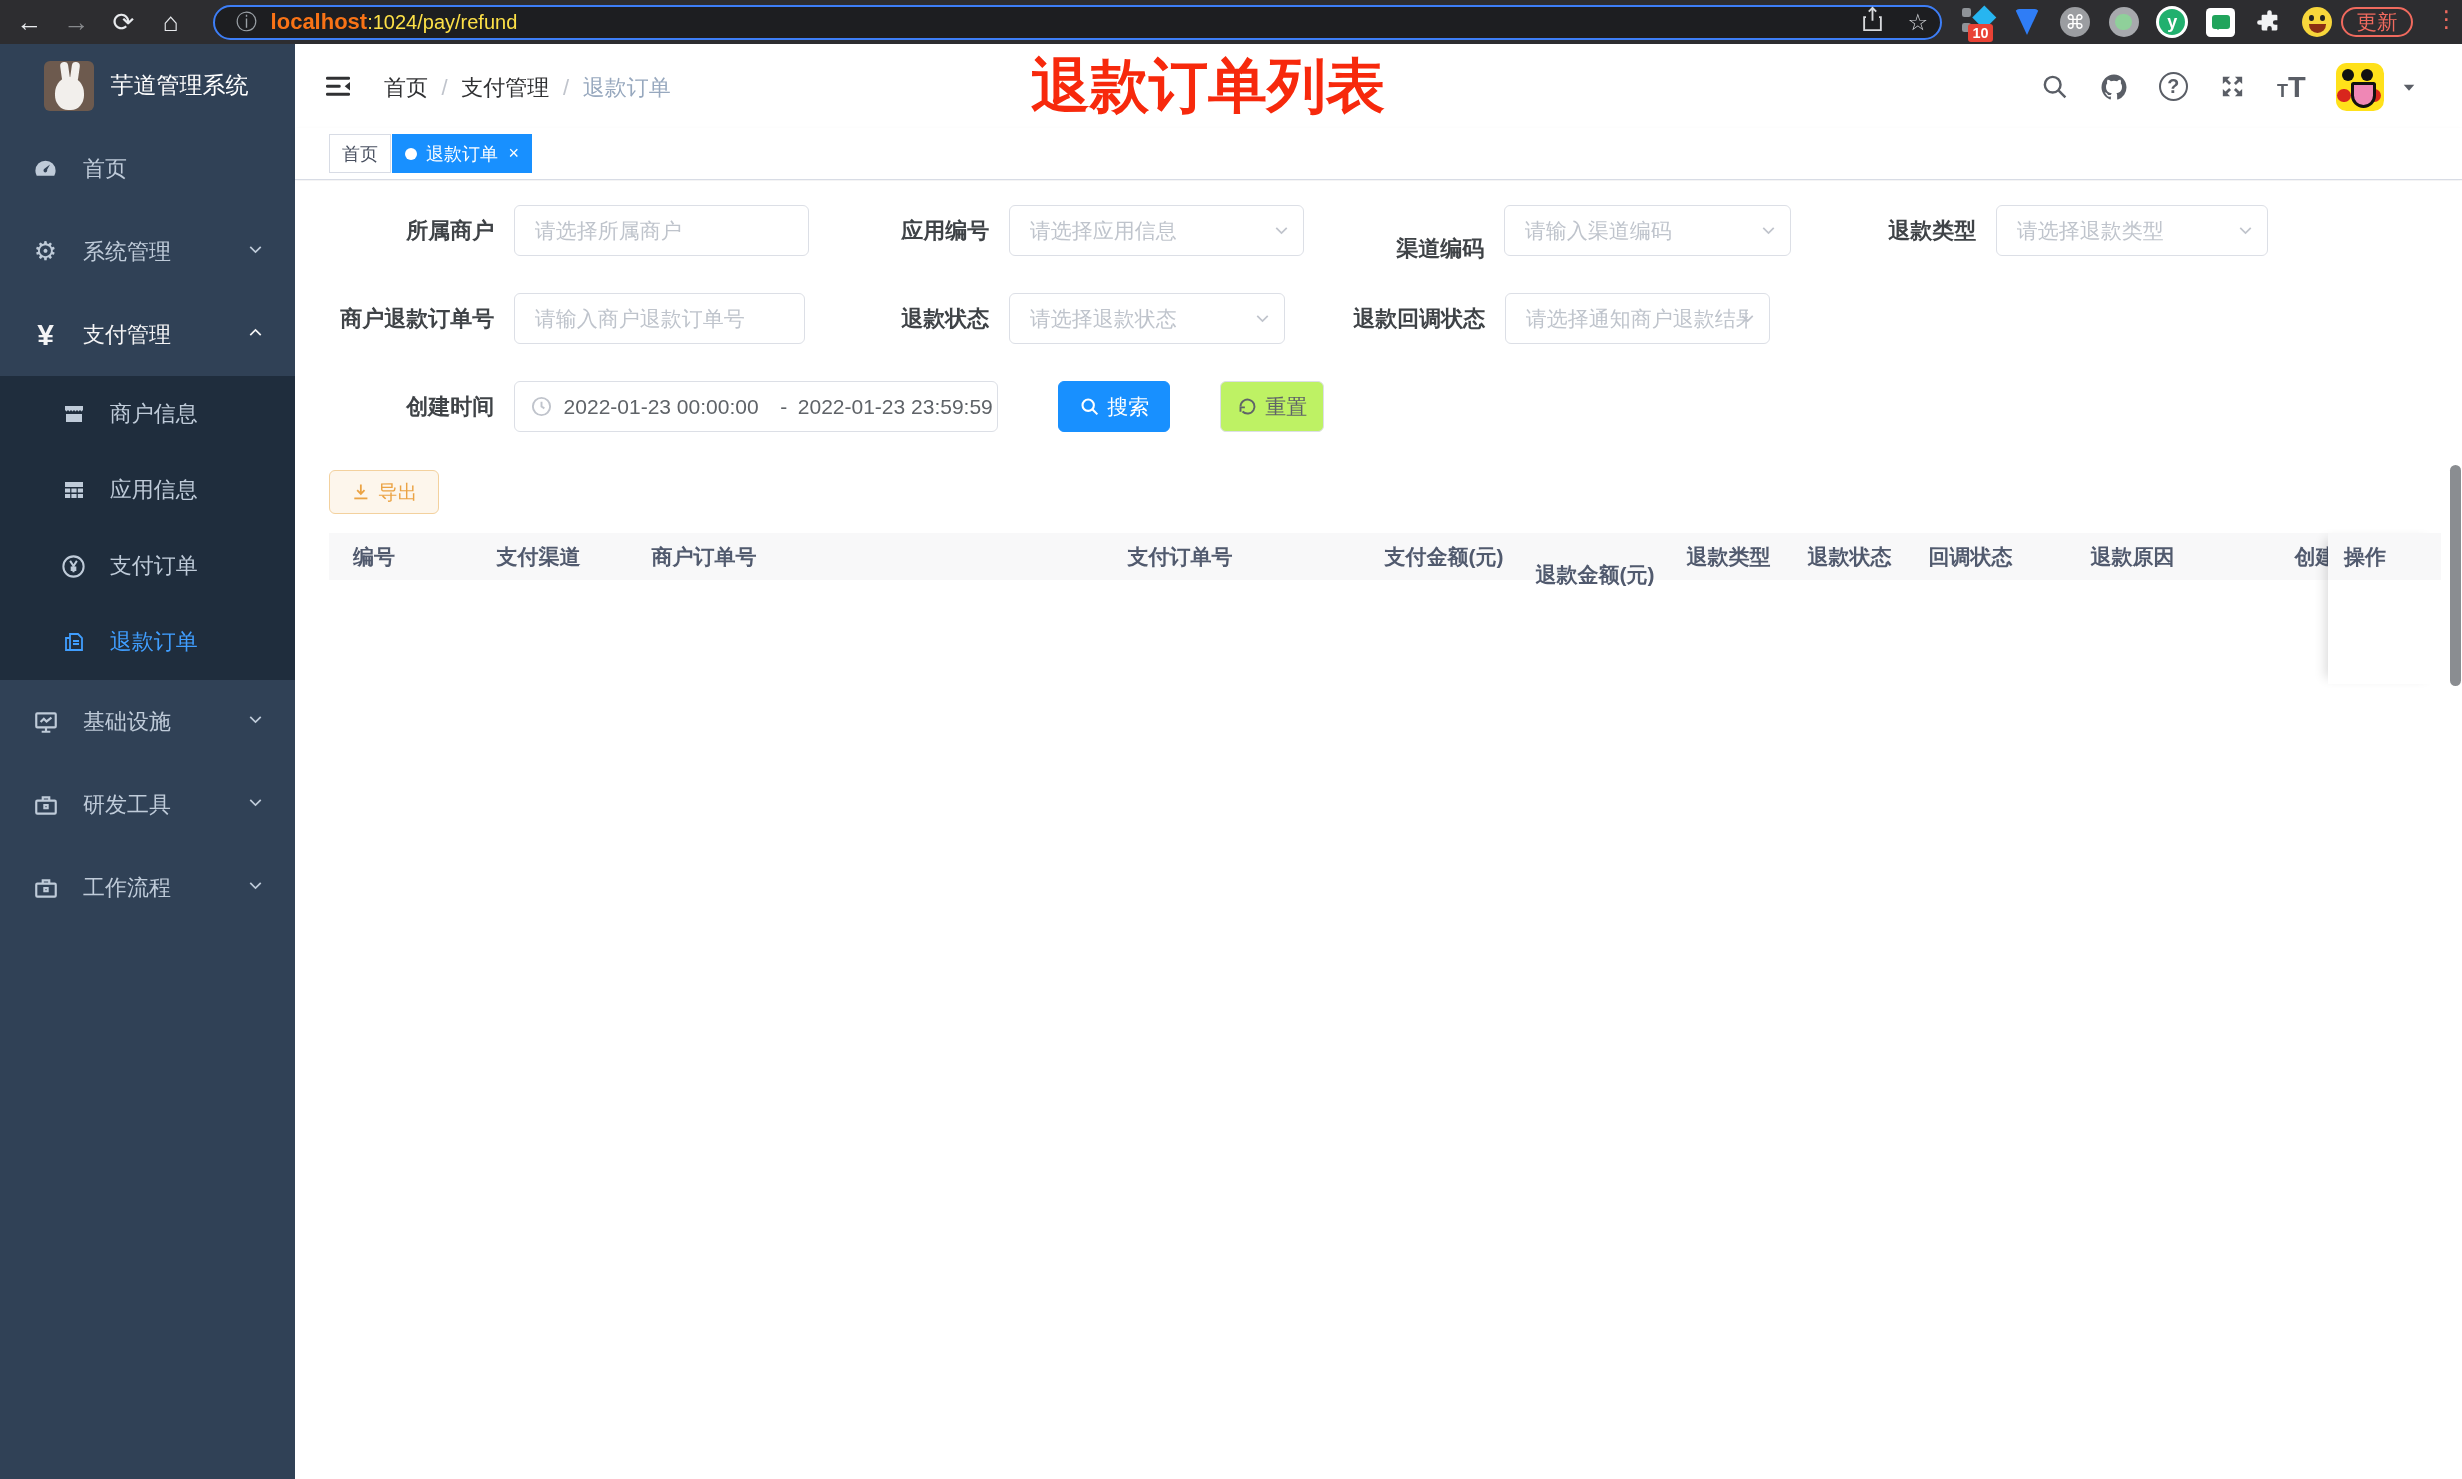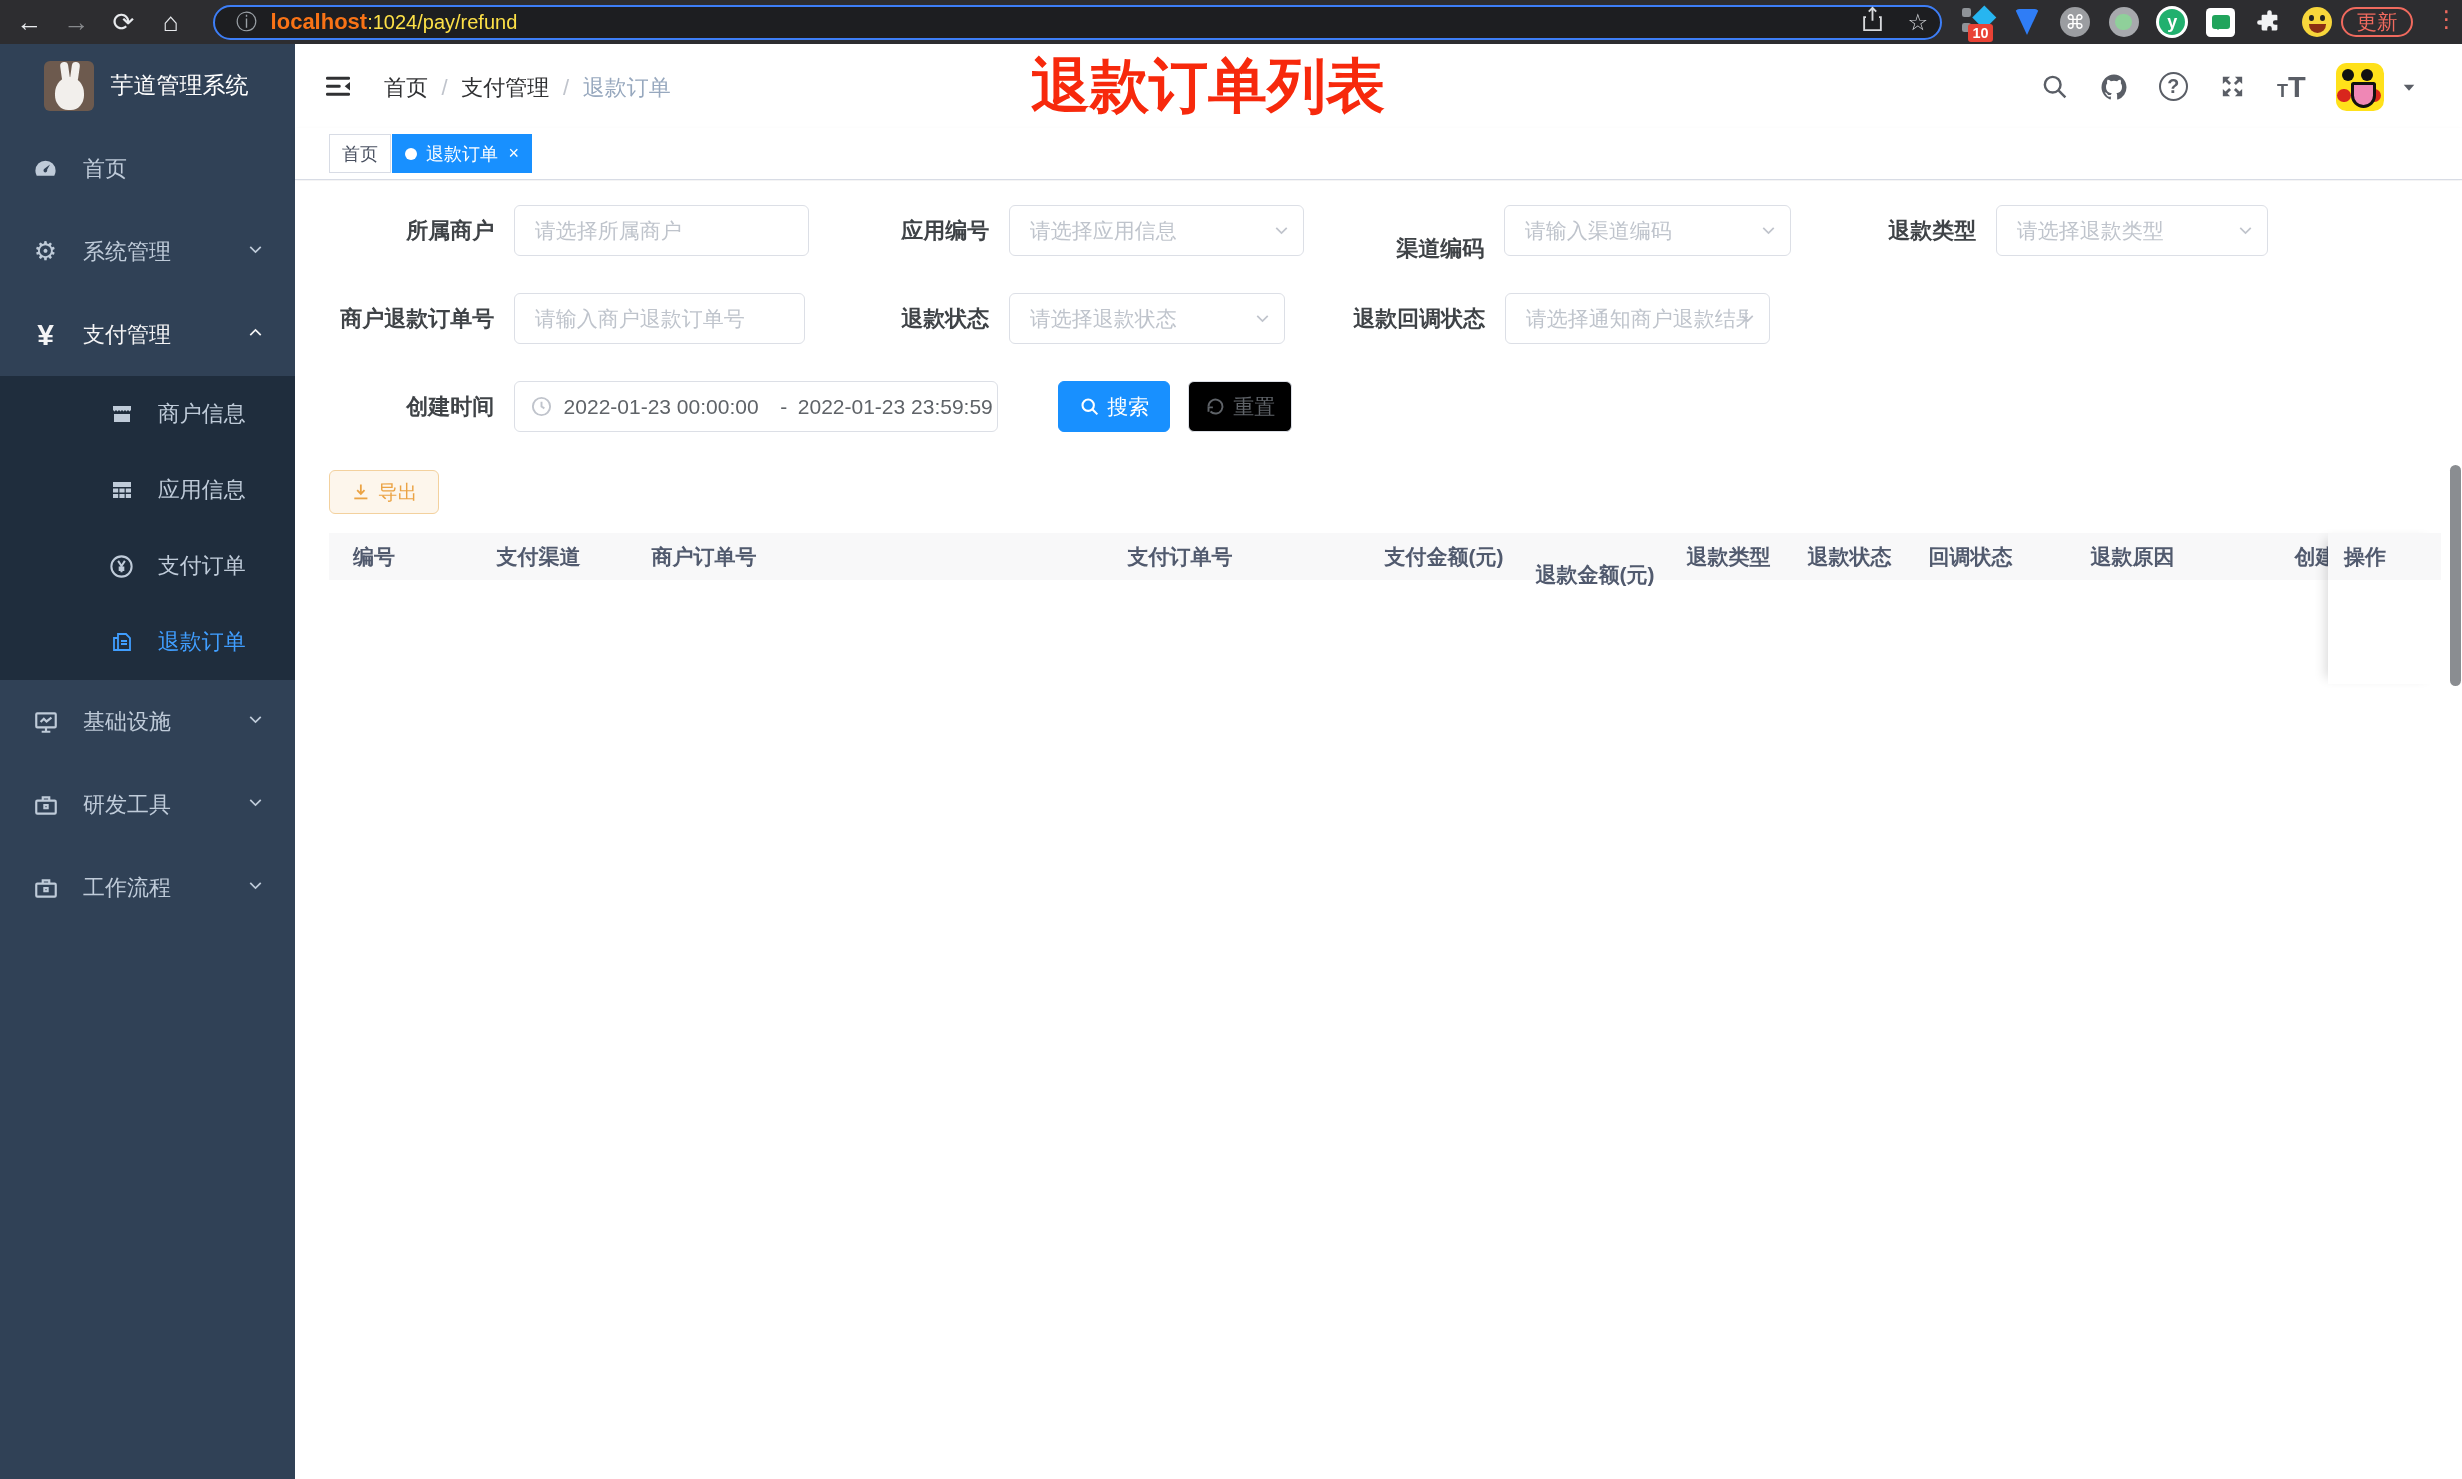--- a/index.html
+++ b/index.html
@@ -45,21 +45,21 @@
   .logo-img{width:50px;height:50px;border-radius:6px;background:#6d5a4e;position:relative;overflow:hidden;flex:none;}
   .logo-img .body{position:absolute;left:10.6px;top:16.6px;width:29px;height:33px;background:#f2efec;border-radius:50% 50% 45% 45%;}
   .logo-img .ear1,.logo-img .ear2{position:absolute;top:1.5px;width:7.6px;height:19.7px;background:#f2efec;border-radius:4.5px;}
   .logo-img .ear1{left:16.6px;transform:rotate(-8deg);}
   .logo-img .ear2{left:27px;transform:rotate(8deg);}
   .app-title{color:#fff;font-size:23px;font-weight:400;margin-left:16.6px;white-space:nowrap;}
   .menu-item{height:83px;display:flex;align-items:center;color:#bfcbd9;font-size:22px;cursor:pointer;position:relative;}
   .menu-item .mi{width:33px;margin-left:29px;margin-right:21px;display:flex;justify-content:center;flex:none;color:#bfcbd9;font-size:26px;}
   .menu-item .chev{position:absolute;right:29px;top:29px;}
   .menu-item.active-parent{color:#f4f4f5;}
-  .submenu{background:#1f2d3d;padding-left:48px;}
+  .submenu{background:#1f2d3d;}
   .submenu .menu-item{height:76px;font-size:22px;}
   .submenu .menu-item .mi{margin-left:57px;margin-right:19.7px;}
   .submenu .menu-item.active{color:#409eff;}
   svg.sideic{stroke:#bfcbd9;fill:none;stroke-width:2;}
   svg.sideic.filled{fill:#bfcbd9;stroke:none;}
 
   
   .app-header{position:absolute;left:295px;top:44px;width:2168px;height:85px;background:#fff;}
   .hamburger{position:absolute;left:27px;top:26px;cursor:pointer;}
   .breadcrumb{position:absolute;left:89px;top:29px;display:flex;align-items:center;font-size:22px;}
@@ -96,21 +96,21 @@
   .flabel{font-size:22px;color:#3f4347;font-weight:700;text-align:right;padding-right:19.7px;box-sizing:border-box;flex:none;white-space:nowrap;}
   .fctrl{height:51px;border:1.5px solid #dcdfe6;border-radius:6px;background:#fff;display:flex;align-items:center;box-sizing:border-box;overflow:hidden;}
   .fctrl .ph{color:#bfc4cc;font-size:21px;margin-left:19.7px;white-space:nowrap;overflow:hidden;flex:1;}
   .fctrl .dd{flex:none;margin-right:10.6px;display:flex;}
   .datectrl{gap:0;}
   .datectrl .clock{flex:none;margin-left:15px;display:flex;}
   .datectrl .dval{color:#5f6368;font-size:21px;white-space:nowrap;overflow:hidden;flex:none;}
   .datectrl .dsep{color:#5f6368;font-size:21px;margin:0 10.6px;flex:none;}
   .btn{position:absolute;height:51px;border-radius:6px;font-size:21px;display:flex;align-items:center;justify-content:center;box-sizing:border-box;cursor:pointer;gap:7.6px;}
   .btn-primary{background:#1890ff;border:1.5px solid #1890ff;color:#fff;}
-  .btn-plain{background:#000000;border:1.5px solid #dcdfe6;color:#5f6368;}
+  .btn-plain{background:#bef264;border:1.5px solid #dcdfe6;color:#5f6368;margin-left:32px;}
   .btn-warn{background:#fdf6ec;border:1.5px solid #f3d19e;color:#eba344;font-size:19.7px;height:44px;border-radius:6px;}
 
   
   .table{position:absolute;left:34px;top:352px;width:2112px;}
   .thead{display:flex;height:47px;background:#f8f8f9;align-items:center;}
   .th{font-size:21px;font-weight:700;color:#515a6e;box-sizing:border-box;padding-left:16.6px;white-space:nowrap;overflow:hidden;flex:none;}
   .tbody{position:relative;height:104px;border-bottom:1.5px solid #ebeef5;background:#fff;}
   .empty{position:absolute;left:1100px;top:39px;color:#909399;font-size:22px;white-space:nowrap;}
   .opcol{position:absolute;right:0;top:0;width:113px;height:151px;background:#fff;box-shadow:-9px 0 10.6px -6px rgba(0,0,0,.14);}
   .opcol .ophead{height:47px;background:#f8f8f9;display:flex;align-items:center;padding-left:16px;font-size:21px;font-weight:700;color:#515a6e;box-sizing:border-box;}

